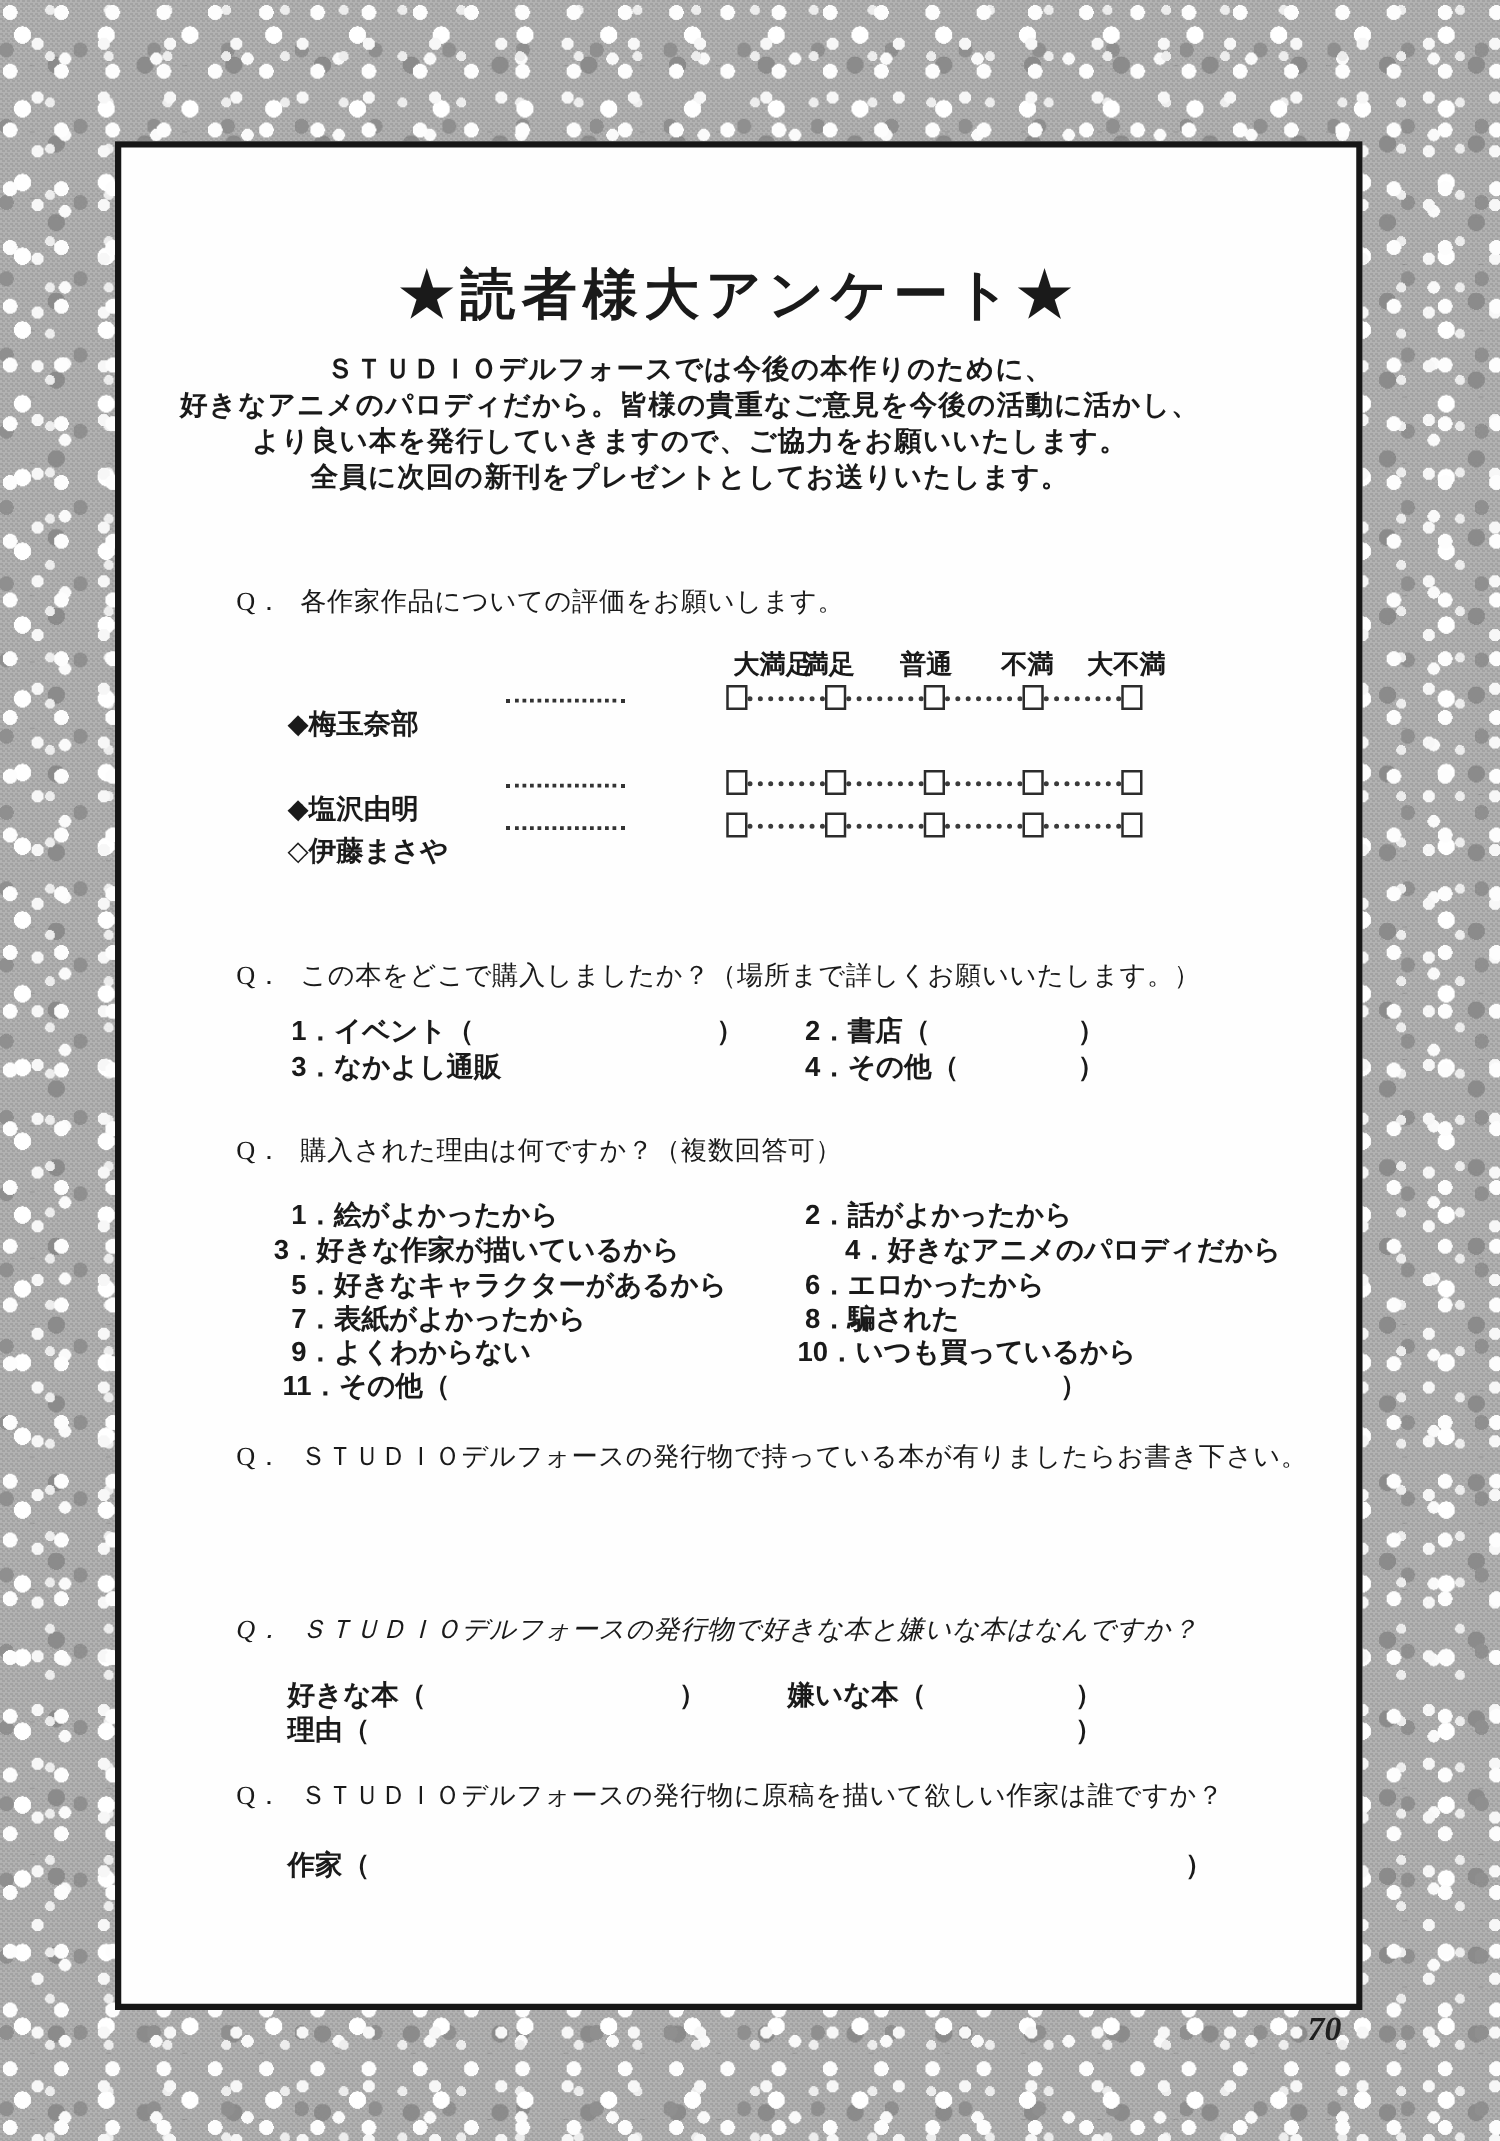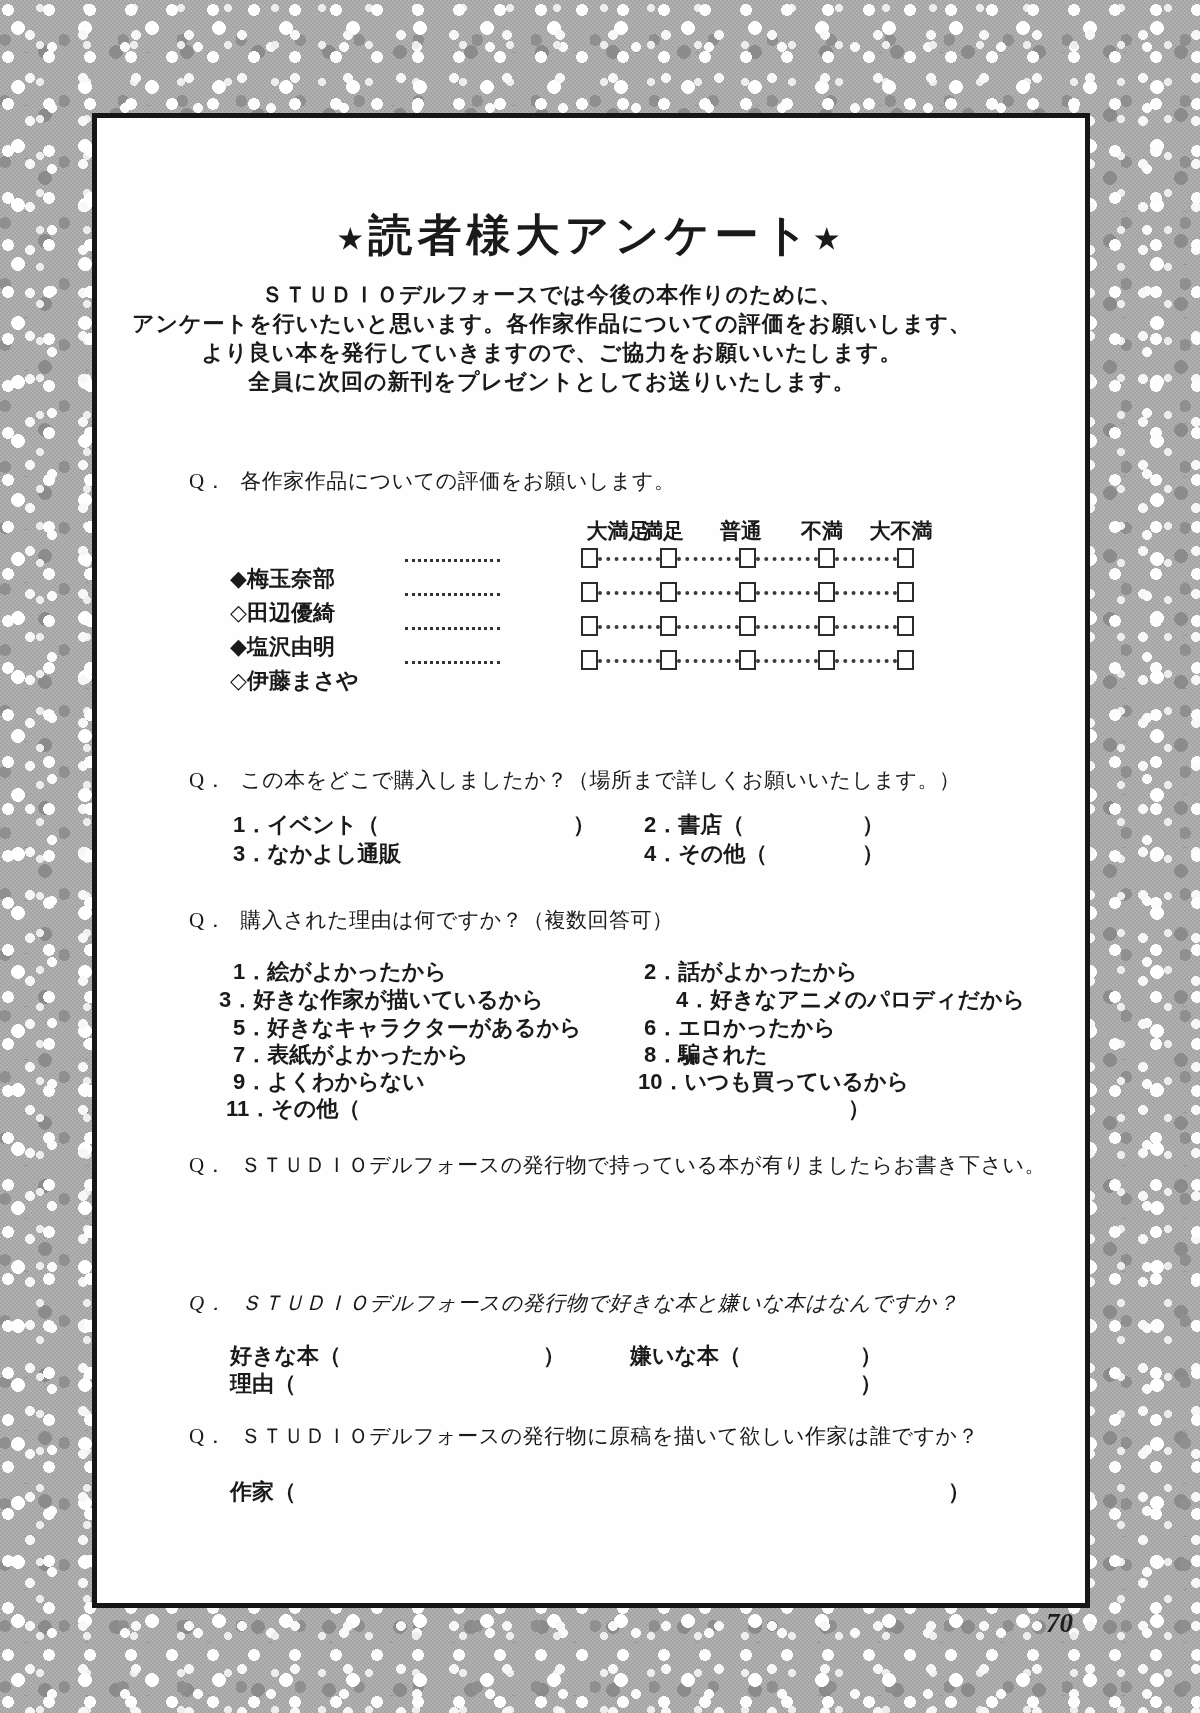--- a/index.html
+++ b/index.html
@@ -20,21 +20,21 @@
       repeating-conic-gradient(#a3a3a3 0% 25%, #b2b2b2 0% 50%);
     background-size:41px 47px,53px 43px,67px 59px,47px 37px,73px 61px,59px 61px,71px 63px,61px 53px,4px 4px;
   }
   .page{
     position:absolute;left:92px;top:113px;width:988px;height:1485px;
     border:5px solid #161616;background:#fefefe;
   }
   .abs{position:absolute;}
   .title{
     left:0;right:0;top:88px;text-align:center;
-    font-family:Liberation Mono, monospace;
+    font-family:Liberation Serif, serif;
     font-weight:bold;font-size:44px;letter-spacing:5px;white-space:nowrap;
   }
   .intro{
     left:20px;top:162px;width:870px;text-align:center;
     font-weight:bold;font-size:22px;line-height:29px;letter-spacing:1px;white-space:nowrap;
   }
   .q-row{
     font-family:"Liberation Serif","DejaVu Serif",serif;
     font-size:21px;white-space:nowrap;letter-spacing:0.5px;
   }
@@ -58,52 +58,37 @@
 </style>
 </head>
 <body>
 
 <div class="page">
 
   <div class="abs title">★読者様大アンケート★</div>
 
   <div class="abs intro">
     <div>ＳＴＵＤＩＯデルフォースでは今後の本作りのために、</div>
-    <div>アンケートを行いたいと思います。各作家作品についての評価をお願いします、</div>
+    <div>好きなアニメのパロディだから。皆様の貴重なご意見を今後の活動に活かし、</div>
     <div>より良い本を発行していきますので、ご協力をお願いいたします。</div>
     <div>全員に次回の新刊をプレゼントとしてお送りいたします。</div>
   </div>
 
   <div class="abs q-row" style="left:92px;top:349px;">
     <span class="qp">Q．</span><span>各作家作品についての評価をお願いします。</span>
   </div>
 
   <span class="abs hdr" style="left:489px;top:399px;margin-left:32px;">大満足</span>
   <span class="abs hdr" style="left:566px;top:399px;">満足</span>
   <span class="abs hdr" style="left:644px;top:399px;">普通</span>
   <span class="abs hdr" style="left:725px;top:399px;">不満</span>
   <span class="abs hdr" style="left:804px;top:399px;">大不満</span>
 
   <div class="abs rate-row" style="top:428px;">
     <span class="artist">◆梅玉奈部</span>
-    <span class="leader"></span>
-    <span class="cbline">
-        <span class="cb"></span>
-        <span class="dotseg"></span>
-        <span class="cb"></span>
-        <span class="dotseg"></span>
-        <span class="cb"></span>
-        <span class="dotseg"></span>
-        <span class="cb"></span>
-        <span class="dotseg"></span>
-        <span class="cb"></span>
-      </span>
-  </div>
-  <div class="abs rate-row" style="top:462px;">
-    <span class="artist">◇田辺優綺</span>
     <span class="leader"></span>
     <span class="cbline">
         <span class="cb"></span>
         <span class="dotseg"></span>
         <span class="cb"></span>
         <span class="dotseg"></span>
         <span class="cb"></span>
         <span class="dotseg"></span>
         <span class="cb"></span>
         <span class="dotseg"></span>

